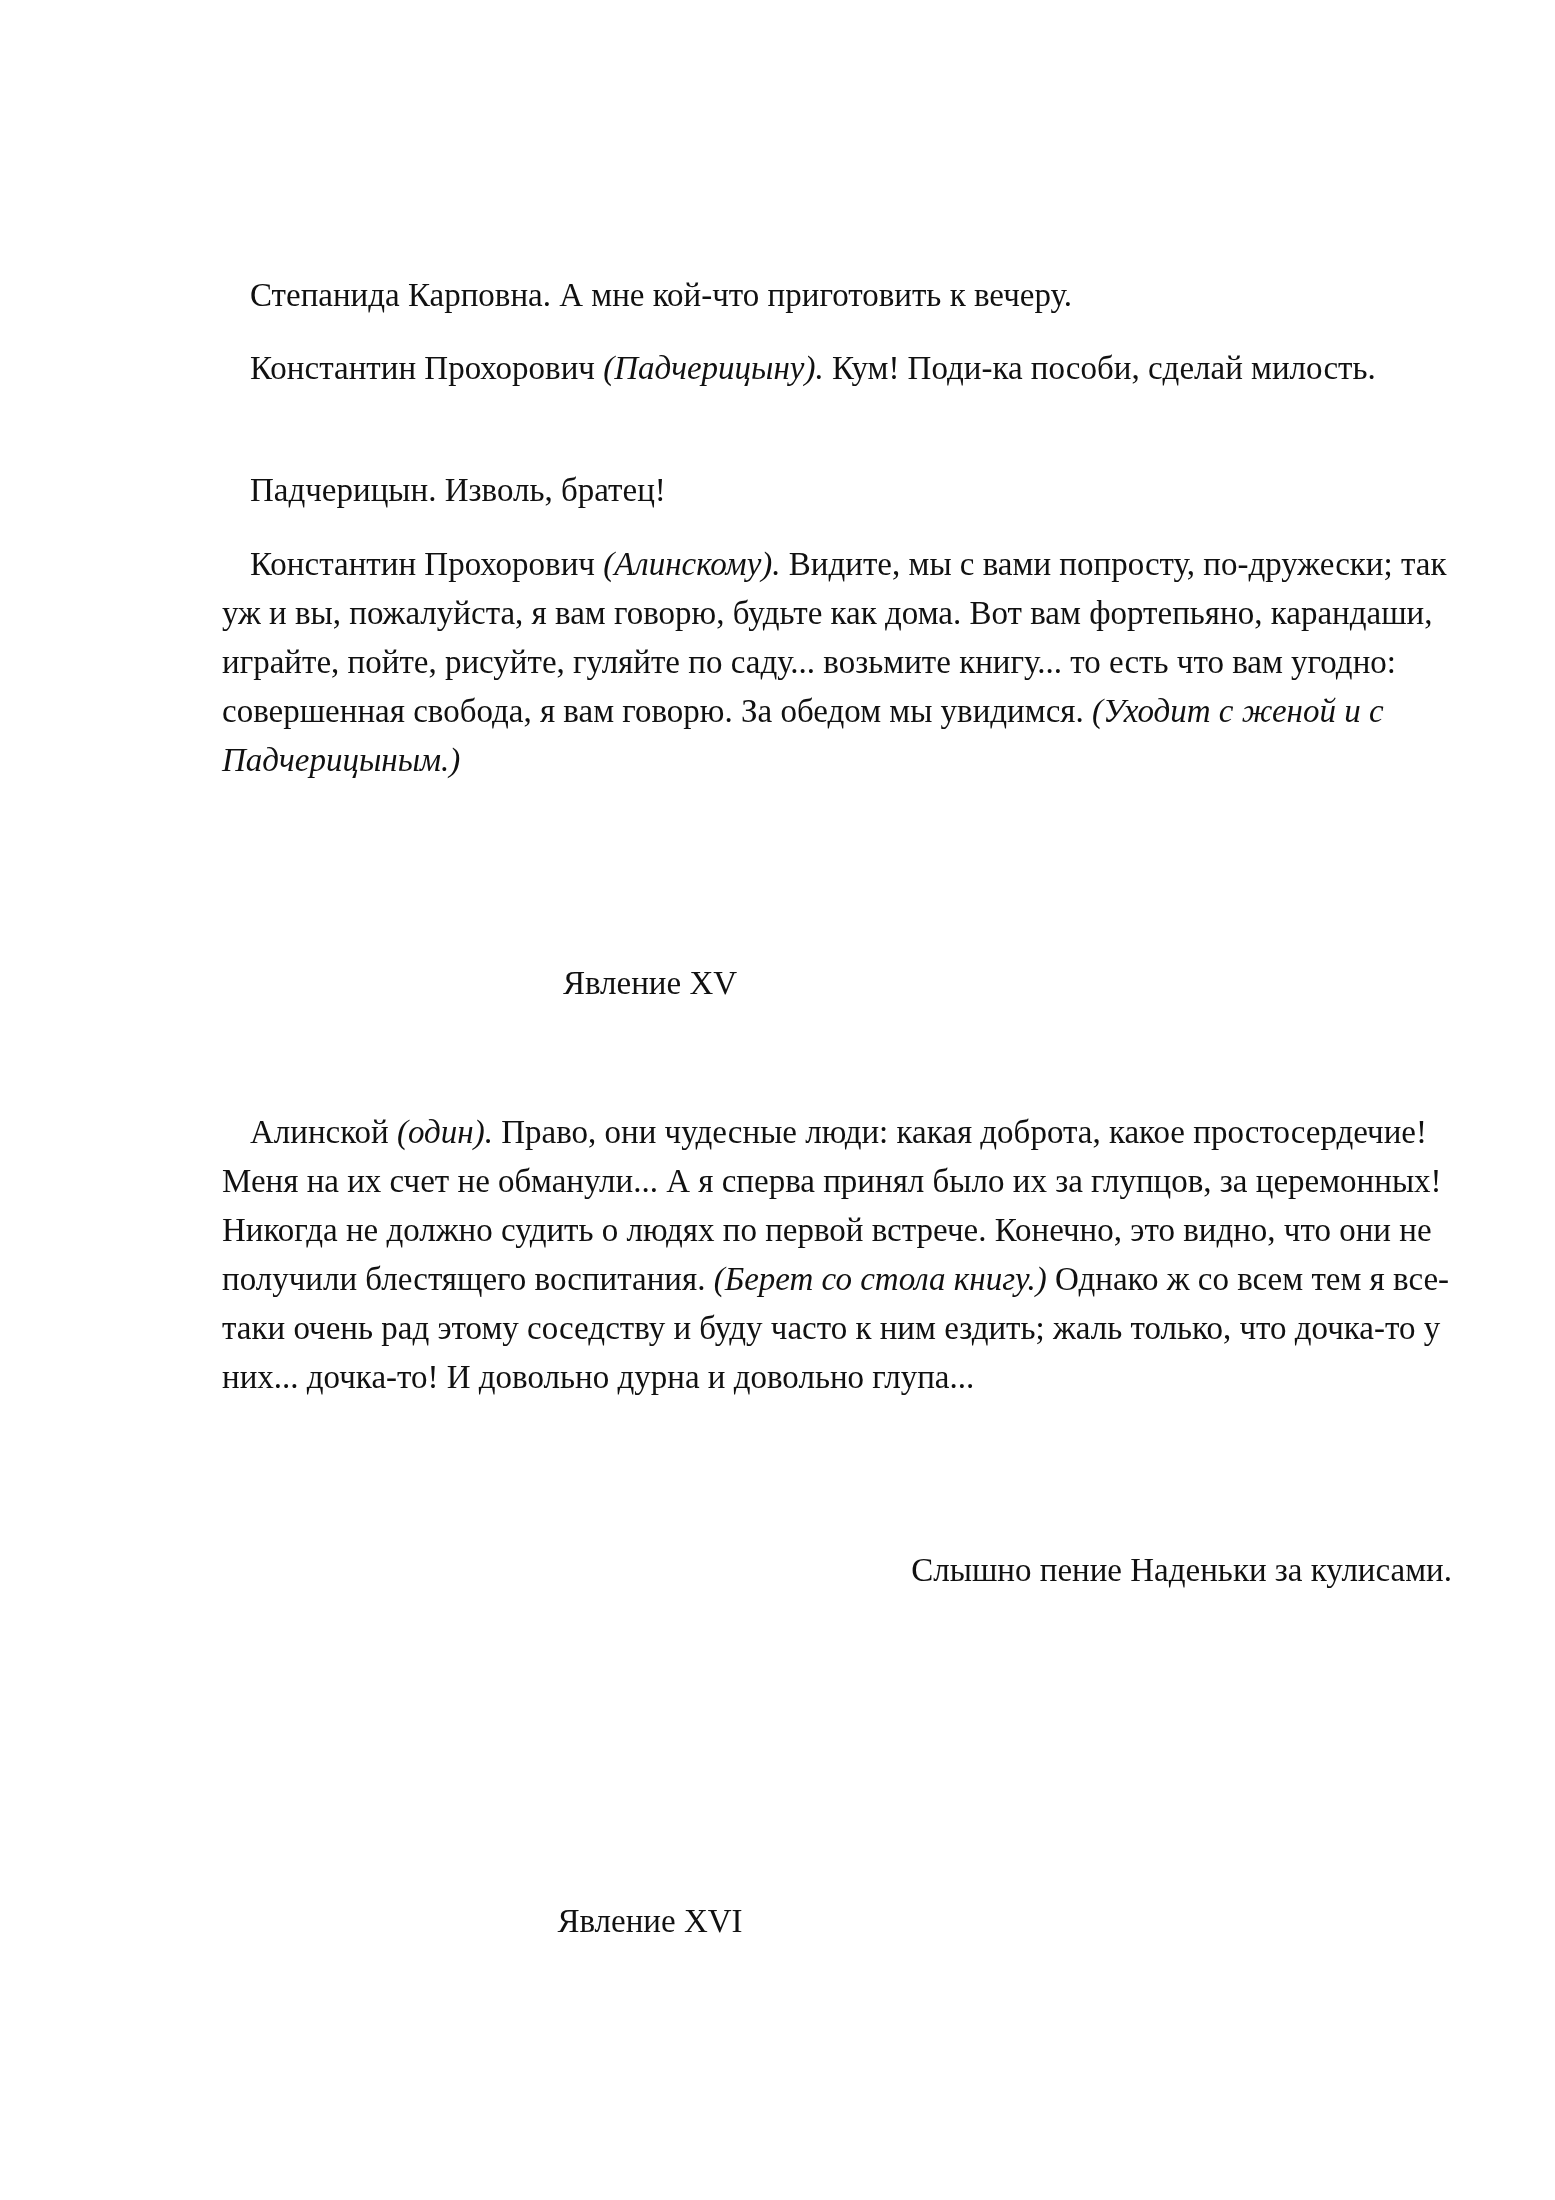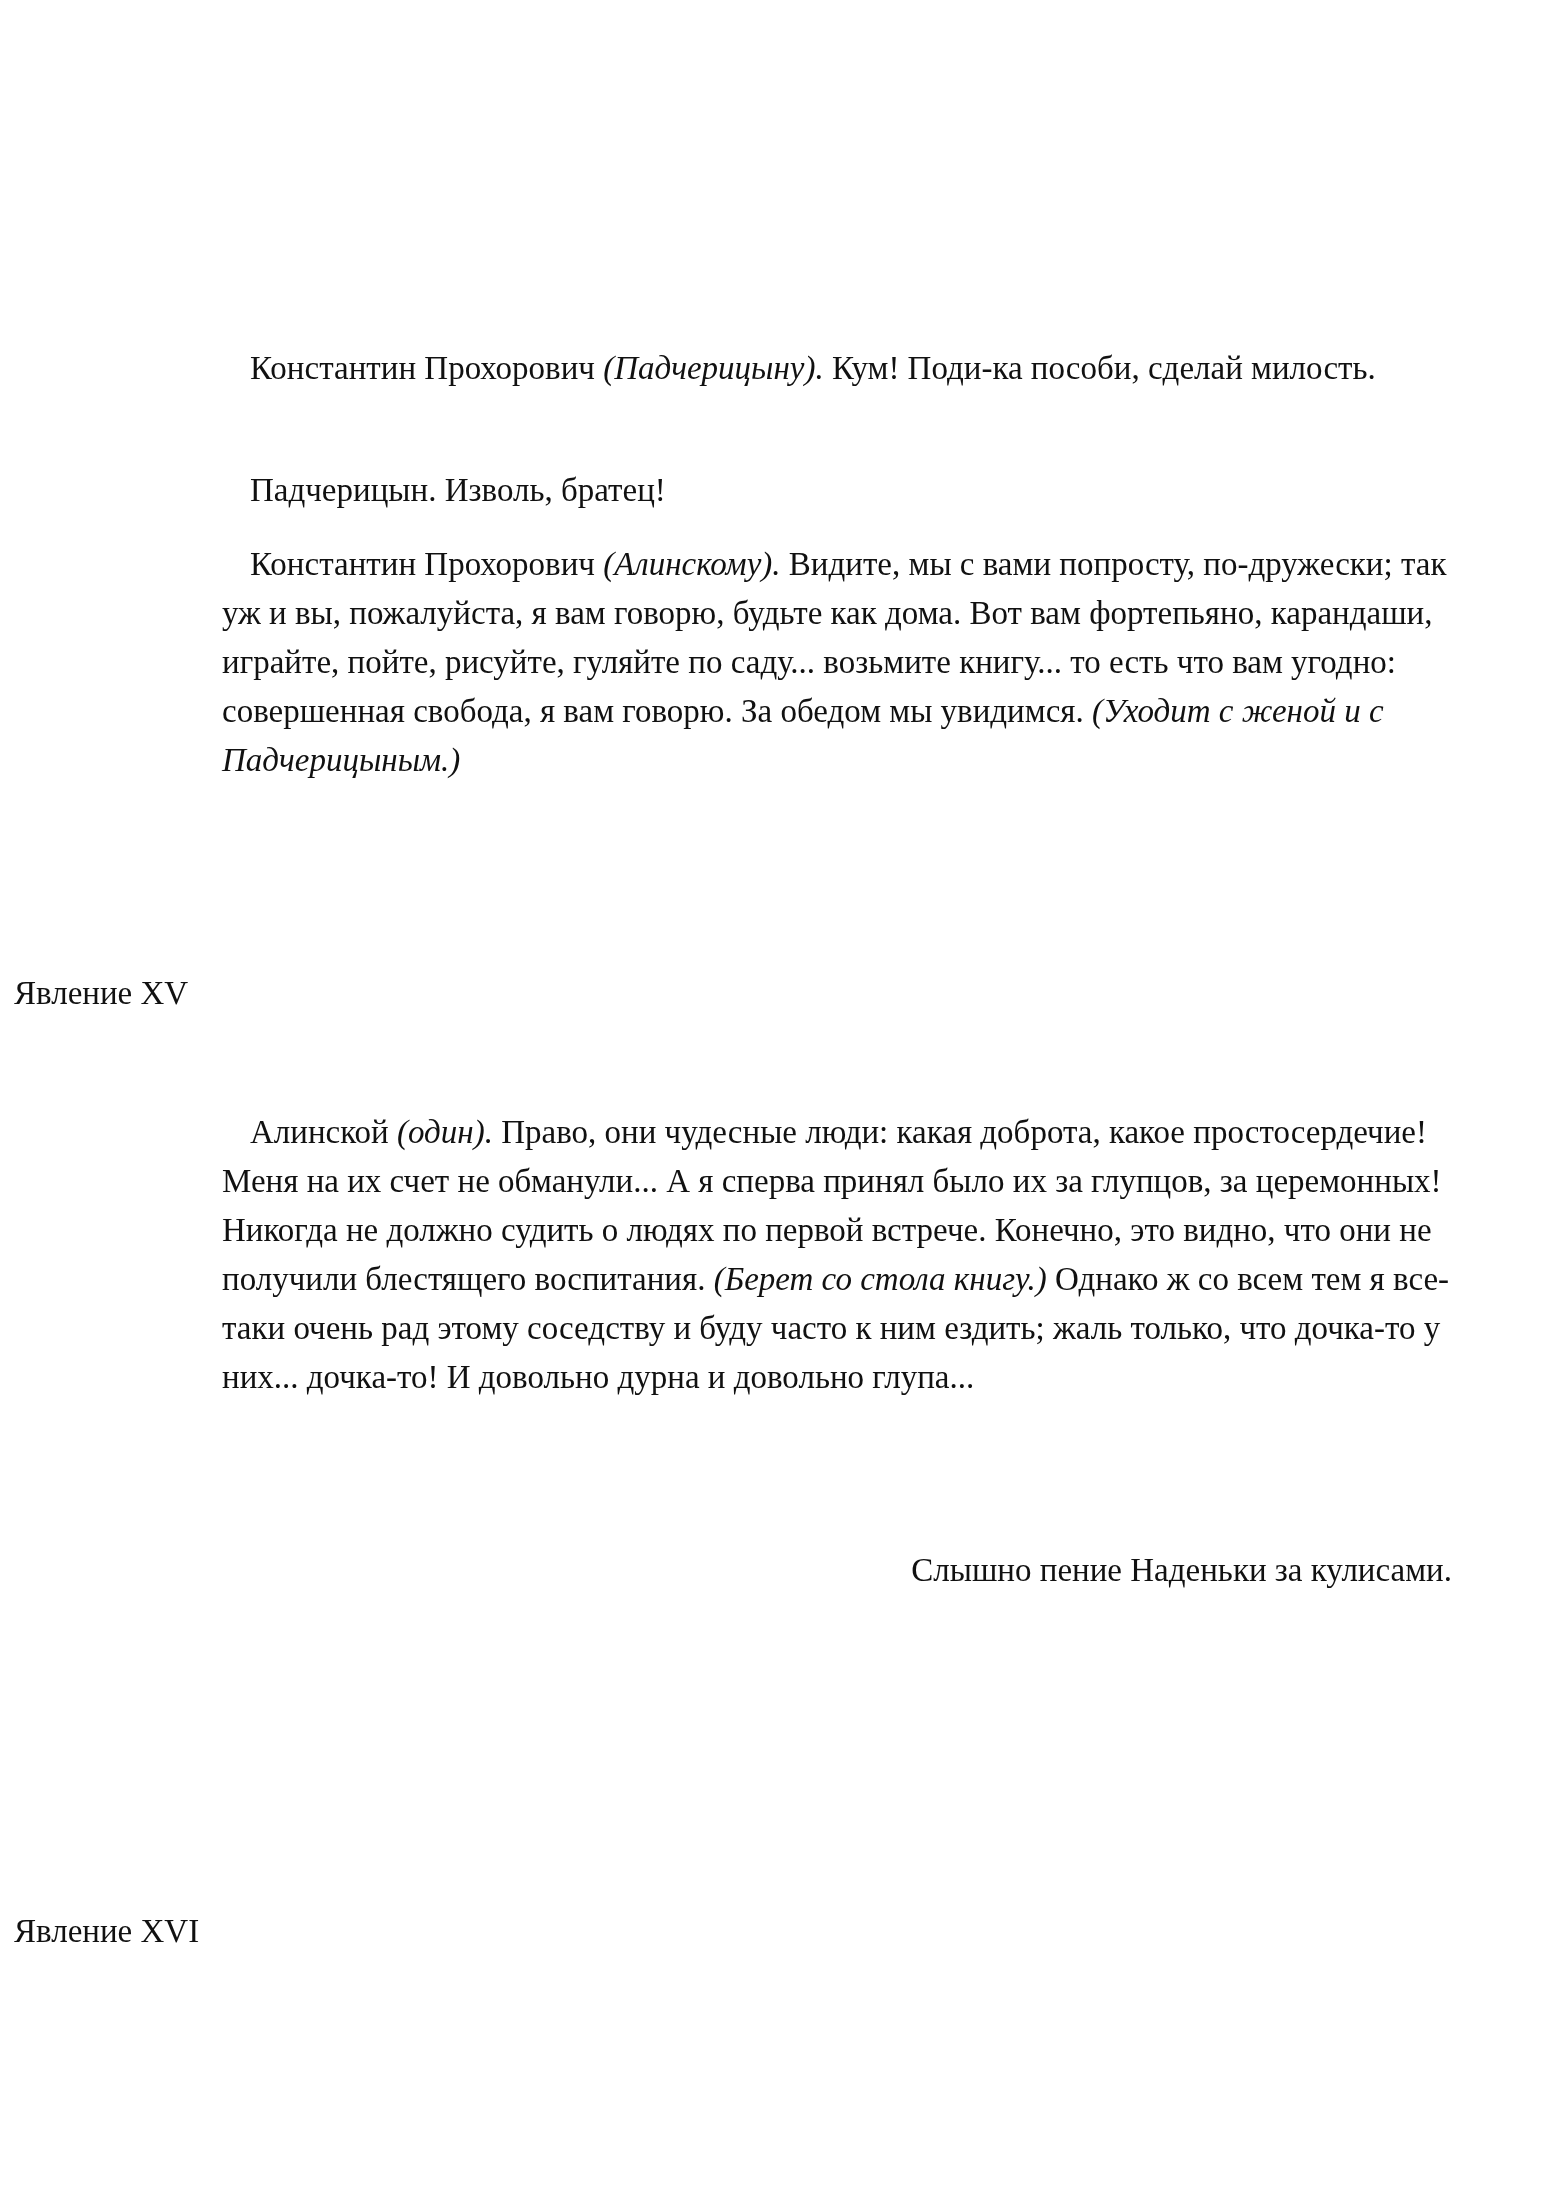--- a/index.html
+++ b/index.html
@@ -29,30 +29,32 @@
       line-height: 49px;
       margin: 0;
       text-indent: 28px;
     }
     .para.noindent { text-indent: 0; text-align: right; }
     .it { font-style: italic; }
     .heading {
       position: absolute;
       left: 0;
       width: 1292px;
+      text-align: center;
       line-height: 49px;
-      margin: 14px;
+      margin: 4px;
     }
   </style>
 </head>
 <body>
 
 <div class="page">
 
 
+  <p class="para" style="top:271px;"><span>Степанида Карповна.</span><span> А мне кой-что приготовить к вечеру.</span></p>
 
   <p class="para" style="top:466px;"><span>Падчерицын.</span><span> Изволь, братец!</span></p>
 
   <p class="para" style="top:344px;"><span>Константин Прохорович </span><span class="it">(Падчерицыну).</span><span> Кум! Поди-ка пособи, сделай милость.</span></p>
 
   <p class="para" style="top:540px;"><span>Константин Прохорович </span><span class="it">(Алинскому).</span><span> Видите, мы с вами попросту, по-дружески; так уж и вы, пожалуйста, я вам говорю, будьте как дома. Вот вам фортепьяно, карандаши, играйте, пойте, рисуйте, гуляйте по саду... возьмите книгу... то есть что вам угодно: совершенная свобода, я вам говорю. За обедом мы увидимся. </span><span class="it">(Уходит с женой и с Падчерицыным.)</span></p>
 
   <h2 class="heading" style="top:955px; font-weight:normal; font-size:33px;">Явление XV</h2>
 
   <p class="para" style="top:1108px;"><span>Алинской </span><span class="it">(один).</span><span> Право, они чудесные люди: какая доброта, какое простосердечие! Меня на их счет не обманули... А я сперва принял было их за глупцов, за церемонных! Никогда не должно судить о людях по первой встрече. Конечно, это видно, что они не получили блестящего воспитания. </span><span class="it">(Берет со стола книгу.)</span><span> Однако ж со всем тем я все-таки очень рад этому соседству и буду часто к ним ездить; жаль только, что дочка-то у них... дочка-то! И довольно дурна и довольно глупа...</span></p>

